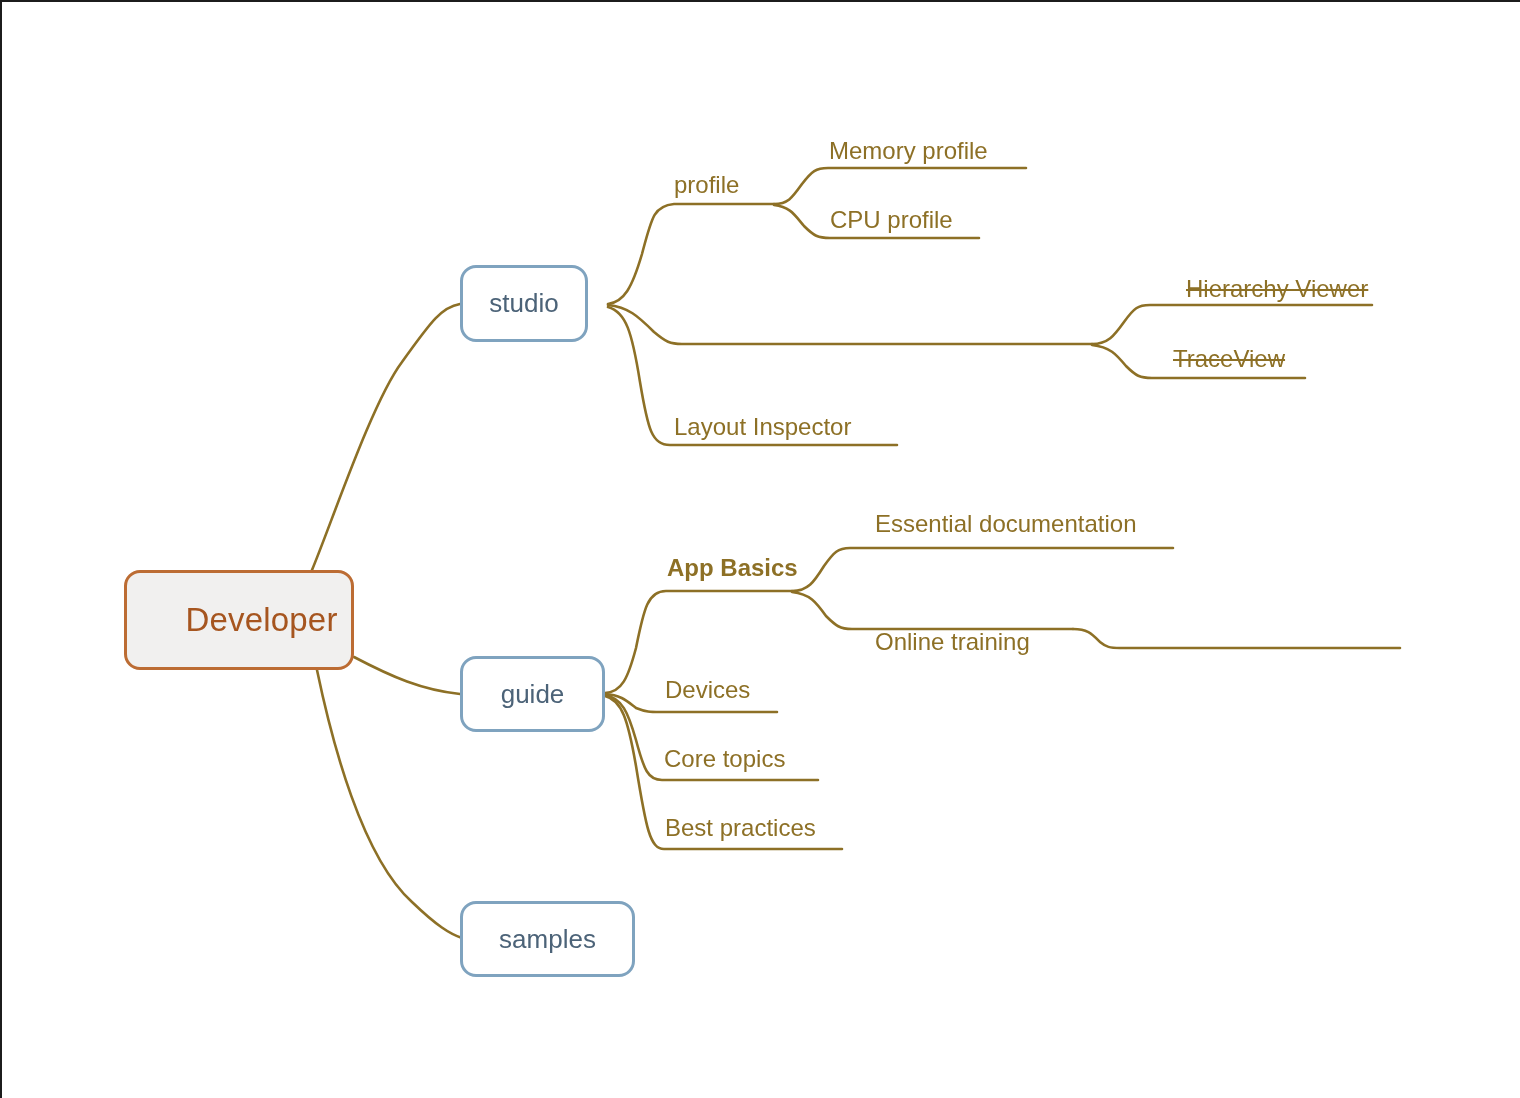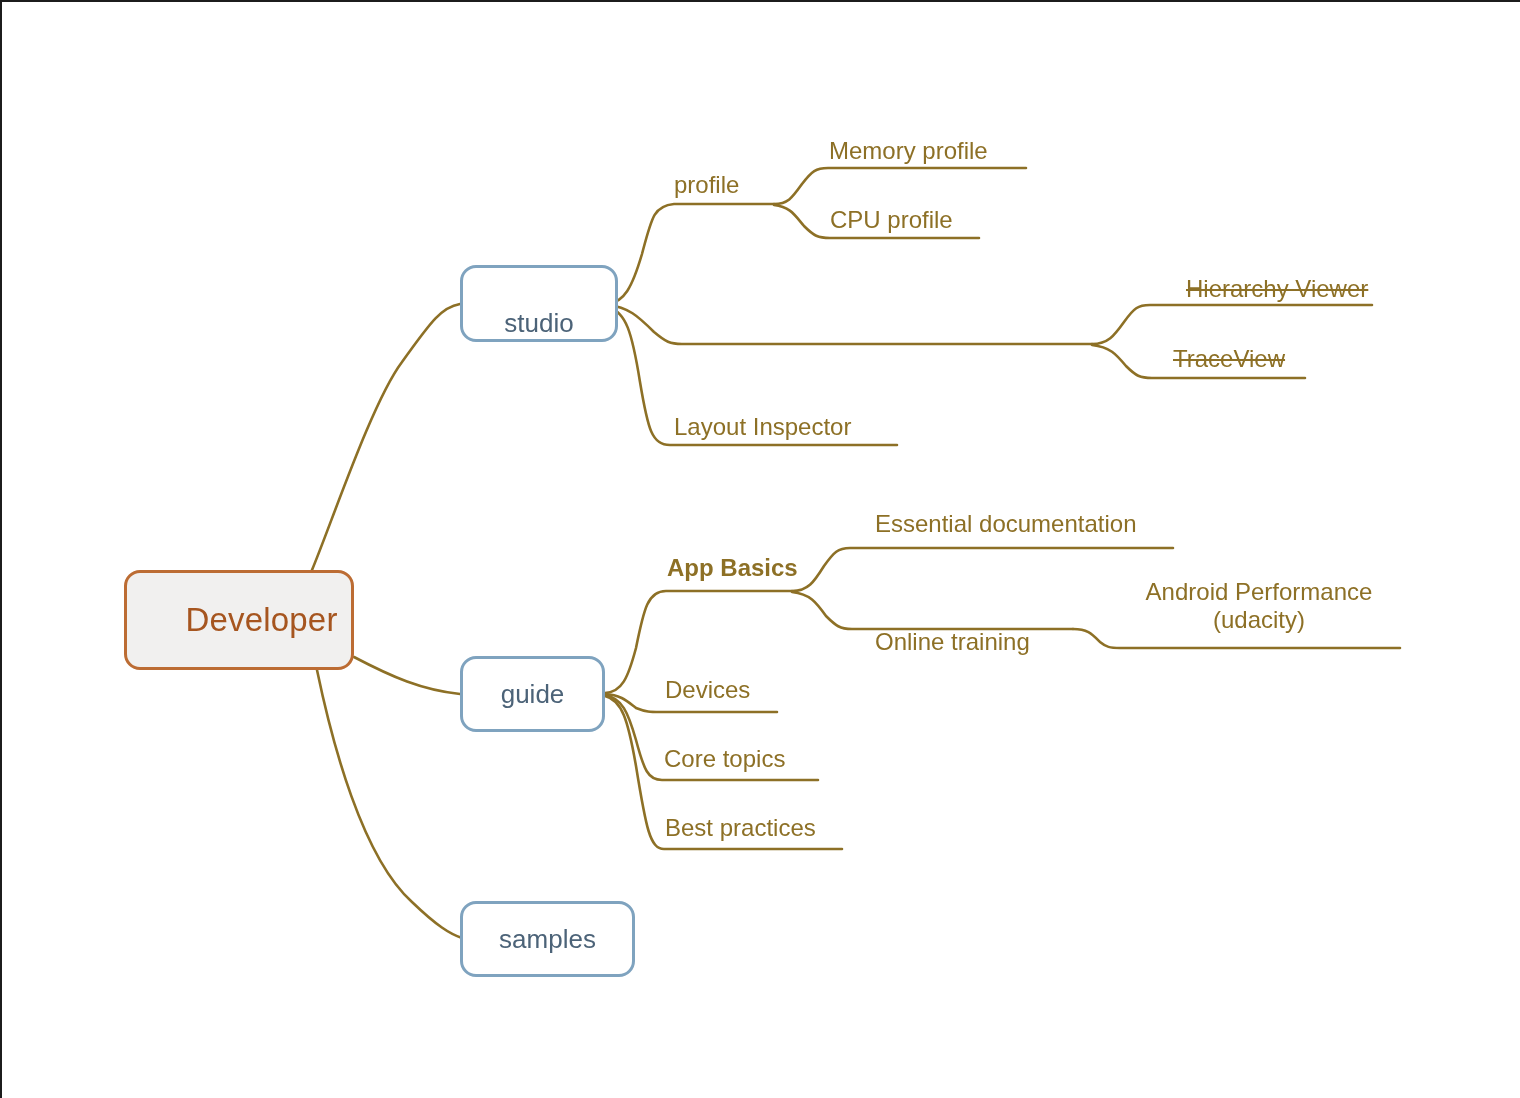--- a/index.html
+++ b/index.html
@@ -109,21 +109,21 @@
 
       <path d="M 1071,627 C 1086,627 1090,632 1098,640 C 1104,645 1108,646 1118,646 L 1398,646"></path>
 
     </g>
   </svg>
 
   <div class="node root-node" style="left:122px; top:568px; width:230px; height:100px;">
     <span>Developer</span>
   </div>
 
-  <div class="node branch-node" style="left:458px; top:263px; width:158px; height:77px;align-items:flex-end;">
+  <div class="node branch-node" style="left:458px; top:263px; width:128px; height:77px;">
     <span>studio</span>
   </div>
 
   <div class="node branch-node" style="left:458px; top:654px; width:145px; height:76px;">
     <span>guide</span>
   </div>
 
   <div class="node branch-node" style="left:458px; top:899px; width:175px; height:76px;">
     <span>samples</span>
   </div>
@@ -140,24 +140,20 @@
   <div class="leaf-node strike" style="left:1171px; top:344px;">TraceView</div>
 
   <div class="leaf-node" style="left:672px; top:412px;">Layout Inspector</div>
 
   <div class="leaf-node" style="left:665px; top:553px;font-weight:bold;">App Basics</div>
 
   <div class="leaf-node" style="left:873px; top:509px;">Essential documentation</div>
 
   <div class="leaf-node" style="left:873px; top:592px;margin-top:35px;">Online training</div>
 
-  <div class="leaf-node center2" style="left:1132px; top:576px; width:250px;">
-    <span>Android Performance</span><br>
-    <span>(udacity)</span>
-  </div>
 
   <div class="leaf-node" style="left:663px; top:675px;">Devices</div>
 
   <div class="leaf-node" style="left:662px; top:744px;">Core topics</div>
 
   <div class="leaf-node" style="left:663px; top:813px;">Best practices</div>
 
 </div>
 
 </body></html>

